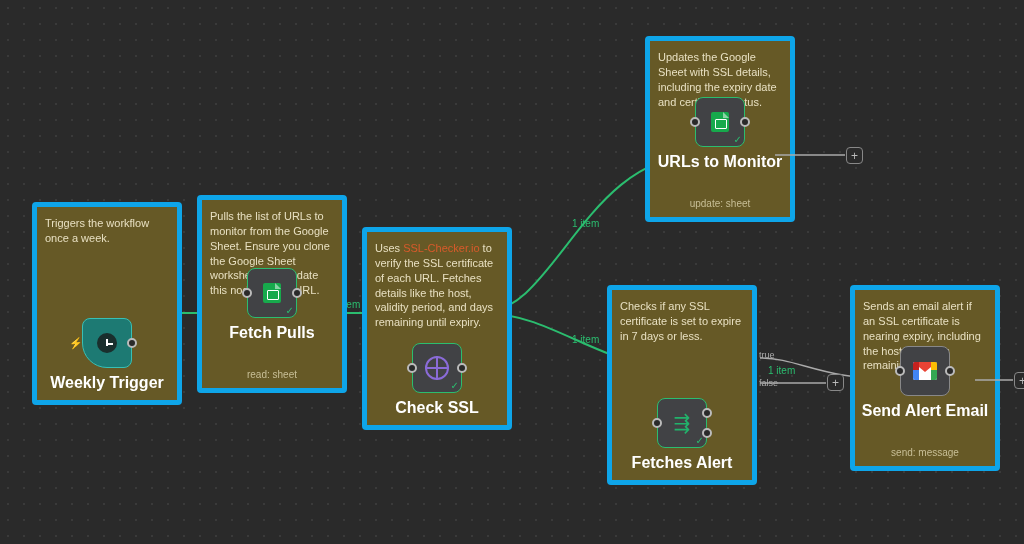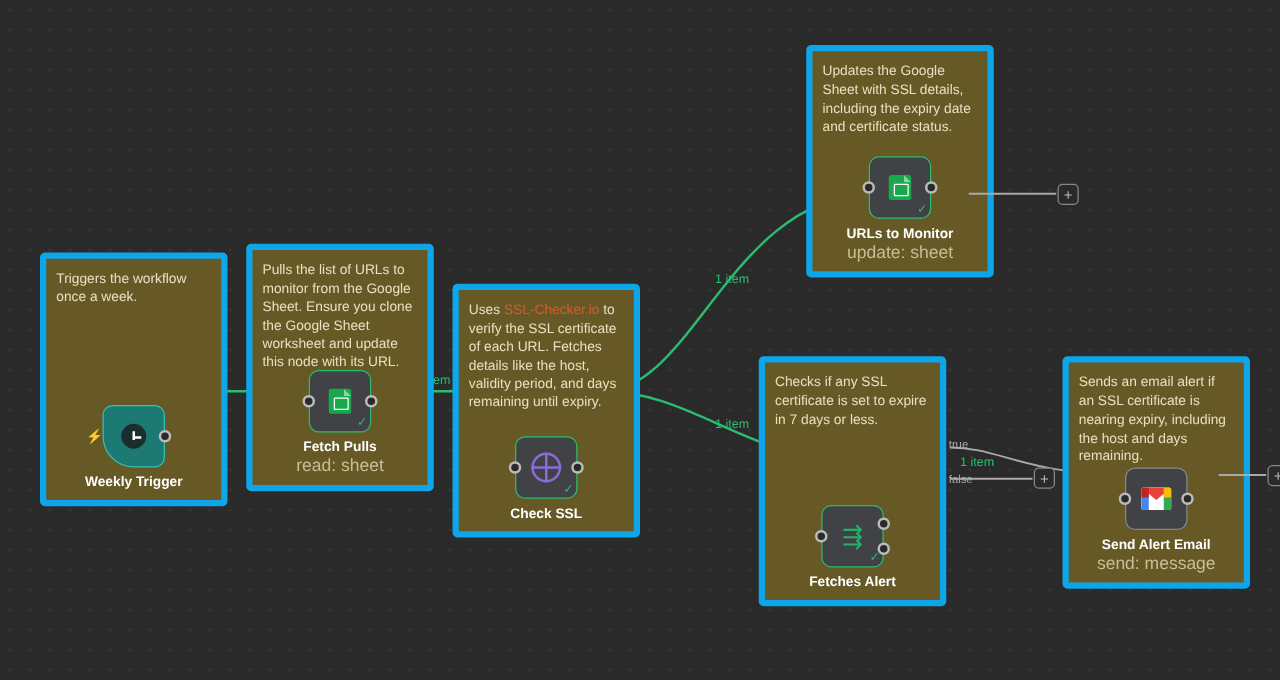--- a/index.html
+++ b/index.html
@@ -41,22 +41,22 @@
   .icon.trigger{border-radius:8px 8px 8px 50%;}
   .icon.teal{background:#1d7a73;border:1px solid #37c0b5;}
   .icon.dark{background:#414245;border:1px solid #2bbd6f;}
   .icon.alert{background:#414245;border:1px solid #2bbd6f;}
   .icon.plain{background:#414245;border:1px solid #888;}
   .tick{position:absolute;right:2px;bottom:1px;color:#2bbd6f;font-size:10px;}
   .port{position:absolute;width:10px;height:10px;border-radius:50%;border:2px solid #bbb;background:#2a2a2a;}
   .port.in{left:-6px;top:50%;transform:translateY(-50%);}
   .port.out{right:-6px;top:50%;transform:translateY(-50%);}
   .bolt{position:absolute;left:-13px;top:50%;transform:translateY(-50%);color:#ff8a2b;font-size:11px;}
-  .title{margin-top:6px;font-weight:bold;font-size:11px;color:#fff;text-align:center;}
-  .sub{color:#c8bf97;font-size:14px;text-align:left;}
+  .title{margin-top:6px;font-weight:bold;font-size:16px;color:#fff;text-align:center;}
+  .sub{color:#c8bf97;font-size:10px;text-align:left;margin-top:27px;}
   .plus{
     position:absolute;width:17px;height:17px;border:1px solid #888;border-radius:4px;
     color:#bbb;display:flex;align-items:center;justify-content:center;
     font-size:12px;background:#2a2a2a;cursor:pointer;
   }
   .small-label{
     position:absolute;color:#2bbd6f;font-size:10px;
   }
   .edge-label{position:absolute;color:#aaa;font-size:9px;}
   .sheet{width:18px;height:20px;background:#17a94c;border-radius:2px;position:relative;}

